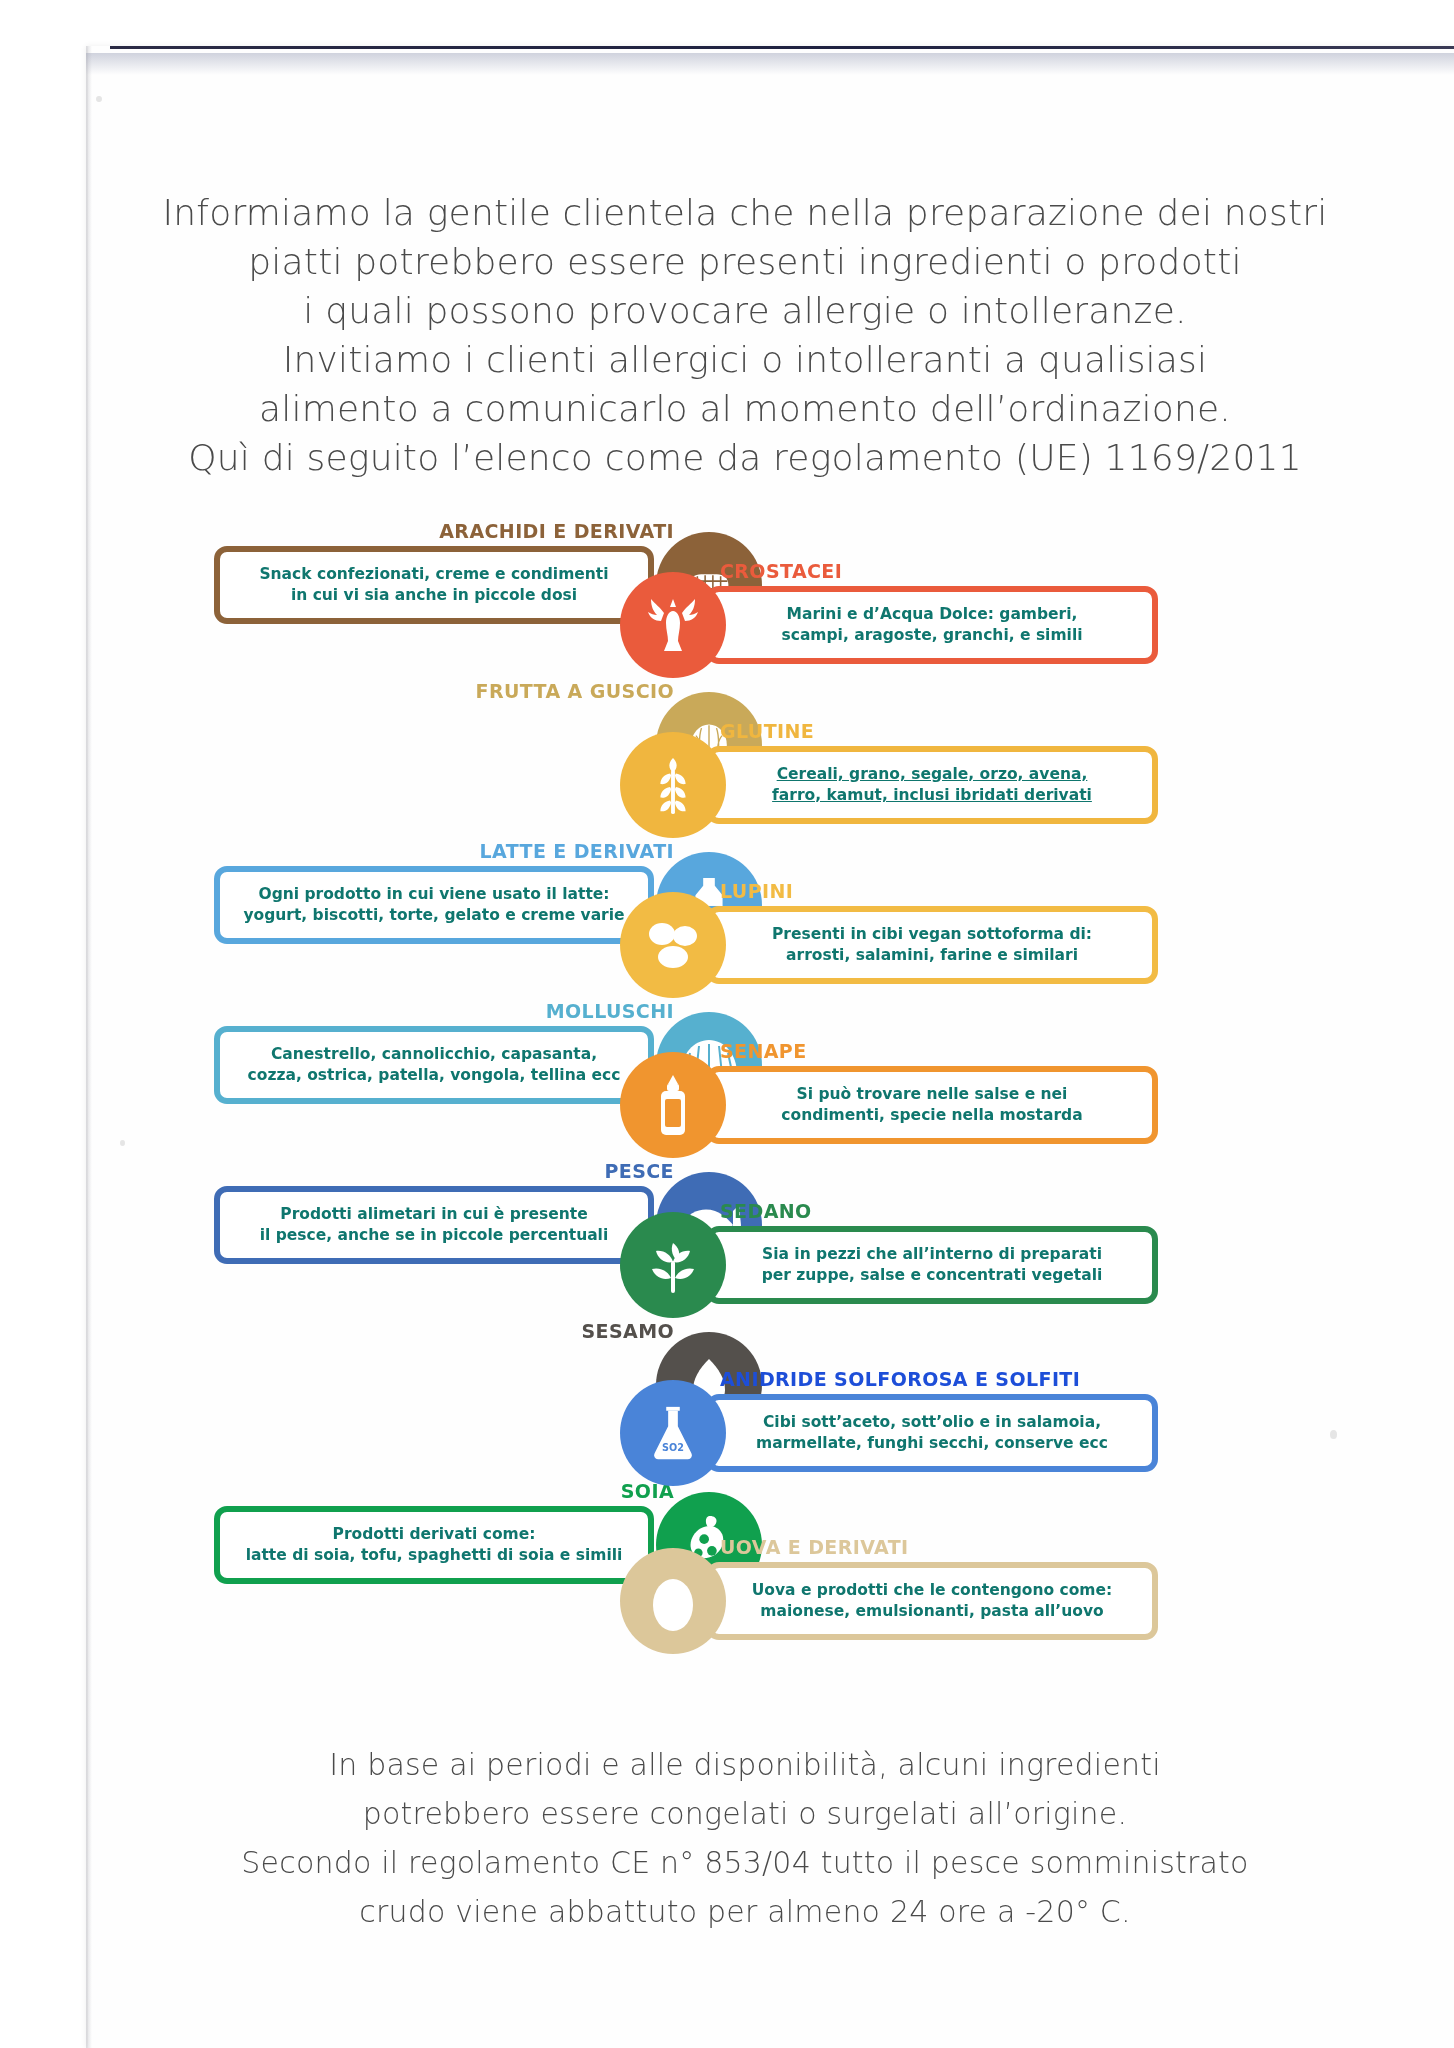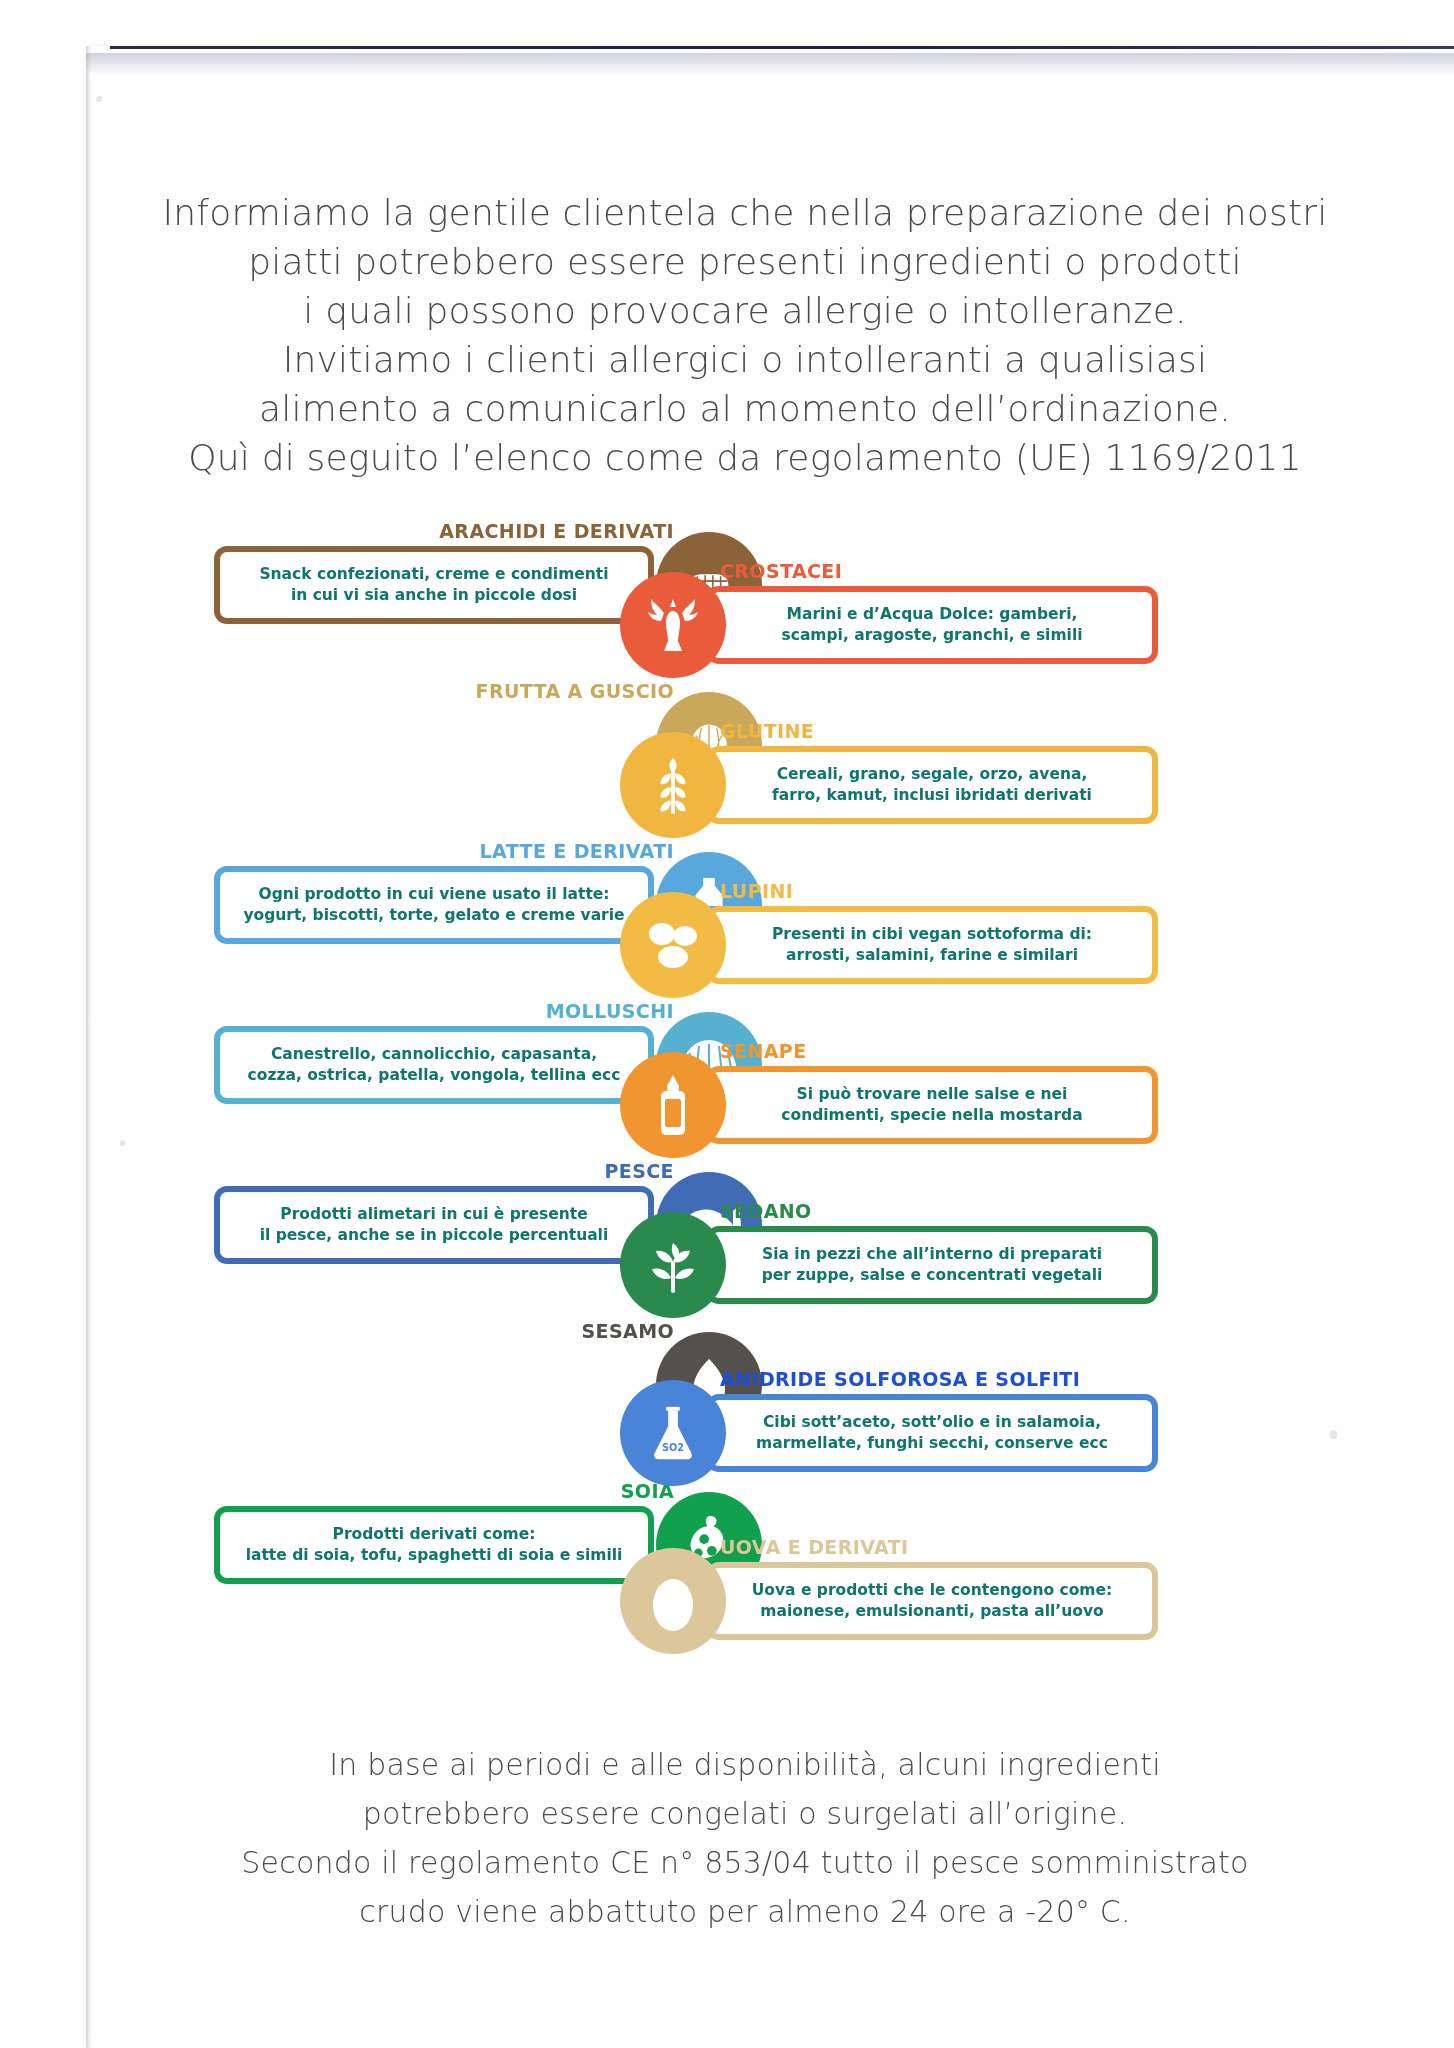--- a/index.html
+++ b/index.html
@@ -275,21 +275,21 @@
               <path d="M29 18c4 0 7 5 7 12s-2 12-2 18l4 10h-18l4-10c0-6-2-11-2-18s3-12 7-12z"></path>
               <path d="M20 20c-4-6-9-9-13-14 0 7 2 12 6 16-3 0-6-1-9-3 2 6 7 9 13 9z"></path>
               <path d="M38 20c4-6 9-9 13-14 0 7-2 12-6 16 3 0 6-1 9-3-2 6-7 9-13 9z"></path>
               <path d="M29 6l-3 8h6z"></path>
             </g>
           </svg>
         </div>
       </div>
       <div class="allergen">
         <div class="title" style="color: rgb(240, 182, 63);">GLUTINE</div>
-        <div class="bubble" style="border-color: rgb(240, 182, 63);">
+        <div class="bubble" style="border-color: rgb(240, 182, 63); text-decoration: underline;">
           <div>Cereali, grano, segale, orzo, avena,</div>
           <div>farro, kamut, inclusi ibridati derivati</div>
         </div>
         <div class="disc" style="background: rgb(240, 182, 63);">
           <svg width="46" height="62" viewBox="0 0 46 64">
             <g fill="#fff">
               <rect x="21" y="16" width="4" height="46" rx="2"></rect>
               <path d="M23 4c5 5 5 11 0 15-5-4-5-10 0-15z"></path>
               <path d="M20 20c-6 1-10 5-10 11 6 1 10-3 11-9zM26 20c6 1 10 5 10 11-6 1-10-3-11-9z"></path>
               <path d="M20 34c-6 1-10 5-10 11 6 1 10-3 11-9zM26 34c6 1 10 5 10 11-6 1-10-3-11-9z"></path>

